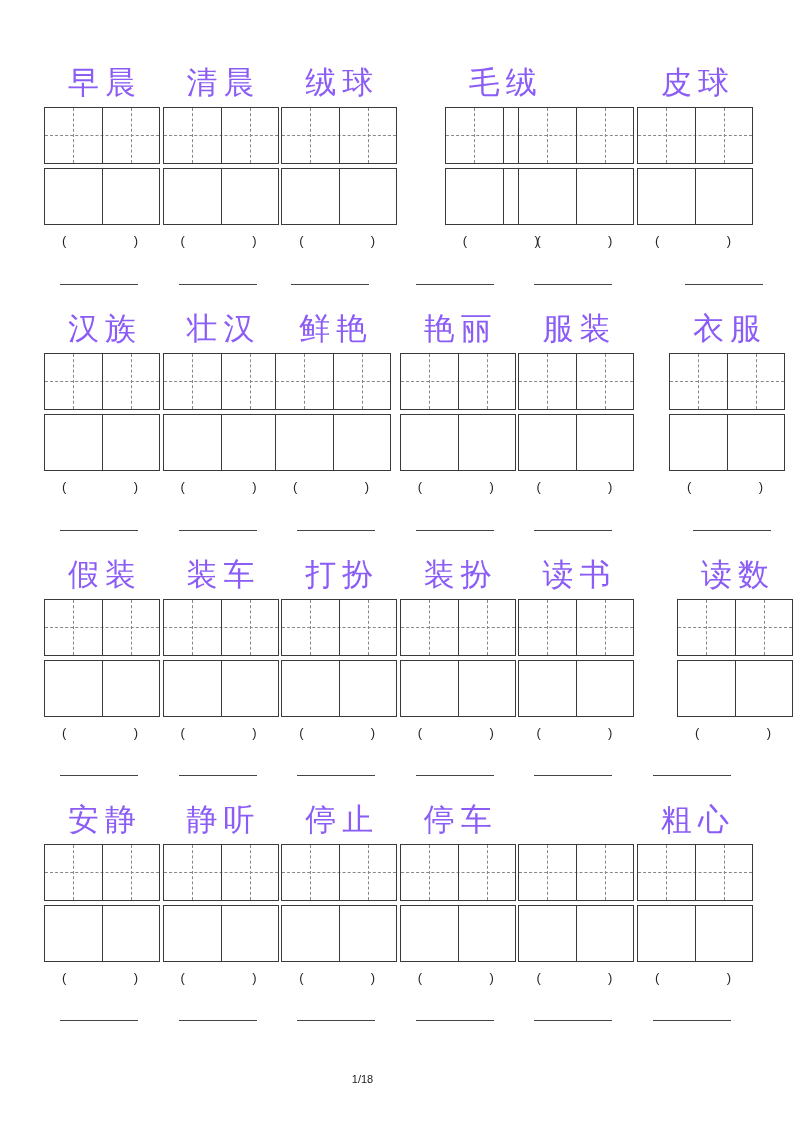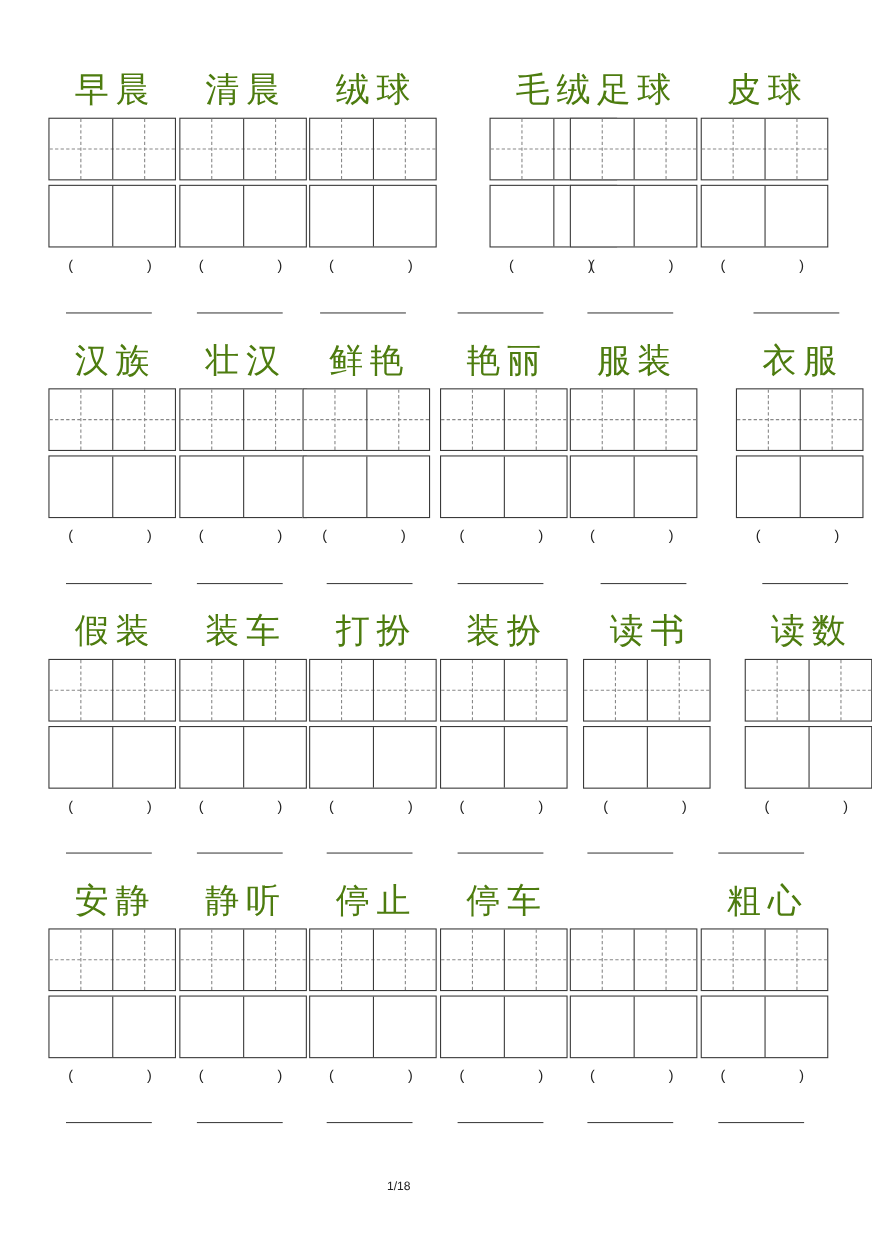--- a/index.html
+++ b/index.html
@@ -45,21 +45,21 @@
       left: 0;
       width: 116px;
       top: 12px;
       height: 40px;
       text-align: center;
       font-size: 31px;
       line-height: 40px;
       letter-spacing: 6px;
       padding-left: 6px;
       box-sizing: border-box;
-      color: #4d7c0f;
+      color: #8b5cf6;
       font-weight: normal;
     }
     .grid {
       position: absolute;
       left: 0;
       width: 116px;
       height: 57px;
       box-sizing: border-box;
       border: 1.4px solid #3a3a3a;
       background: #fff;
@@ -182,21 +182,20 @@
         </div>
         <div class="grid plain">
           <div class="mid-v"></div>
         </div>
         <div class="parens">
           <span class="open">(</span>
           <span class="close">)</span>
         </div>
       </div>
       <div class="group" style="left: 474.4px;">
-        <div class="word">足球</div>
         <div class="grid tian">
           <div class="dash-h"></div>
           <div class="dash-v1"></div>
           <div class="dash-v2"></div>
           <div class="mid-v"></div>
         </div>
         <div class="grid plain">
           <div class="mid-v"></div>
         </div>
         <div class="parens">
@@ -387,21 +386,21 @@
           <div class="mid-v"></div>
         </div>
         <div class="grid plain">
           <div class="mid-v"></div>
         </div>
         <div class="parens">
           <span class="open">(</span>
           <span class="close">)</span>
         </div>
       </div>
-      <div class="group" style="left: 474.4px; margin-left: 12px;">
+      <div class="group" style="left: 474.4px;">
         <div class="top-rule"></div>
         <div class="word">读书</div>
         <div class="grid tian">
           <div class="dash-h"></div>
           <div class="dash-v1"></div>
           <div class="dash-v2"></div>
           <div class="mid-v"></div>
         </div>
         <div class="grid plain">
           <div class="mid-v"></div>

